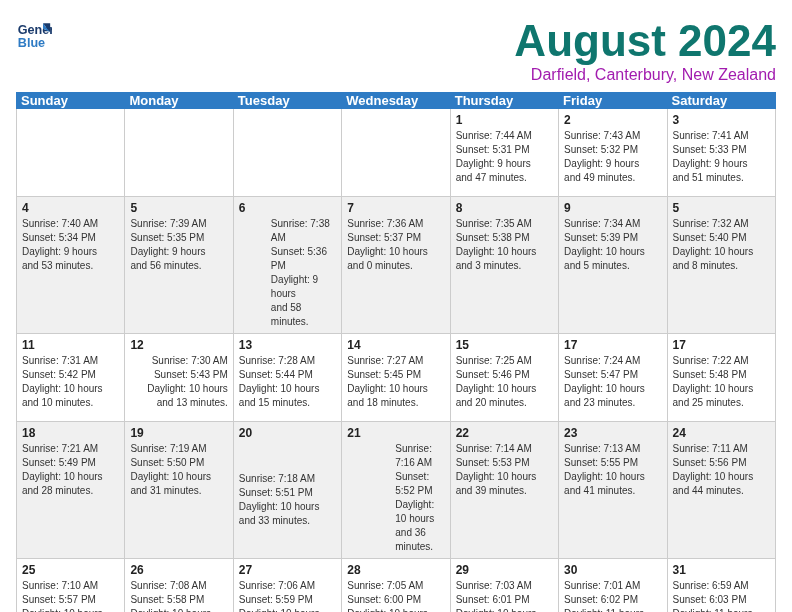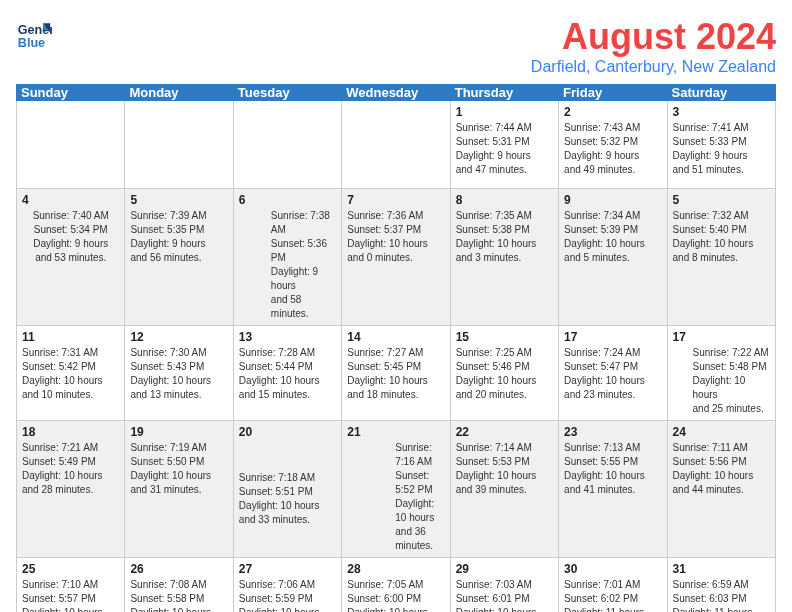--- a/index.html
+++ b/index.html
@@ -22,27 +22,27 @@
       gap: 4px;
     }
     .logo-icon {
       width: 36px;
       height: 36px;
     }
     .title-block {
       text-align: right;
     }
     .month-title {
-      font-size: 36px;
+      font-size: 44px;
       font-weight: bold;
-      color: #ef4444;
+      color: #0f766e;
     }
     .location-title {
       font-size: 16px;
-      color: #3b82f6;
+      color: #a21caf;
     }
     table {
       width: 100%;
       border-collapse: collapse;
       table-layout: fixed;
     }
     thead tr {
       background-color: #2e7bc4;
     }
     thead th {
@@ -133,21 +133,21 @@
           <div class="day-num">3</div>
           <div class="day-info" style="white-space: pre-line;">Sunrise: 7:41 AM
 Sunset: 5:33 PM
 Daylight: 9 hours
 and 51 minutes.</div>
         </td>
       </tr>
       <tr>
         <td>
           <div class="day-num">4</div>
-          <div class="day-info" style="white-space: pre-line; text-align: center;">Sunrise: 7:40 AM
+          <div class="day-info" style="white-space: pre-line;">Sunrise: 7:40 AM
 Sunset: 5:34 PM
 Daylight: 9 hours
 and 53 minutes.</div>
         </td>
         <td>
           <div class="day-num">5</div>
           <div class="day-info" style="white-space: pre-line;">Sunrise: 7:39 AM
 Sunset: 5:35 PM
 Daylight: 9 hours
 and 56 minutes.</div>
@@ -191,21 +191,21 @@
       <tr>
         <td>
           <div class="day-num">11</div>
           <div class="day-info" style="white-space: pre-line;">Sunrise: 7:31 AM
 Sunset: 5:42 PM
 Daylight: 10 hours
 and 10 minutes.</div>
         </td>
         <td>
           <div class="day-num">12</div>
-          <div class="day-info" style="white-space: pre-line;">Sunrise: 7:30 AM
+          <div class="day-info" style="white-space: pre-line; text-align: right;">Sunrise: 7:30 AM
 Sunset: 5:43 PM
 Daylight: 10 hours
 and 13 minutes.</div>
         </td>
         <td>
           <div class="day-num">13</div>
           <div class="day-info" style="white-space: pre-line;">Sunrise: 7:28 AM
 Sunset: 5:44 PM
 Daylight: 10 hours
 and 15 minutes.</div>
@@ -226,21 +226,21 @@
         </td>
         <td>
           <div class="day-num">17</div>
           <div class="day-info" style="white-space: pre-line;">Sunrise: 7:24 AM
 Sunset: 5:47 PM
 Daylight: 10 hours
 and 23 minutes.</div>
         </td>
         <td>
           <div class="day-num">17</div>
-          <div class="day-info" style="white-space: pre-line; margin-left: 20px;">Sunrise: 7:22 AM
+          <div class="day-info" style="white-space: pre-line;">Sunrise: 7:22 AM
 Sunset: 5:48 PM
 Daylight: 10 hours
 and 25 minutes.</div>
         </td>
       </tr>
       <tr>
         <td>
           <div class="day-num">18</div>
           <div class="day-info" style="white-space: pre-line;">Sunrise: 7:21 AM
 Sunset: 5:49 PM

